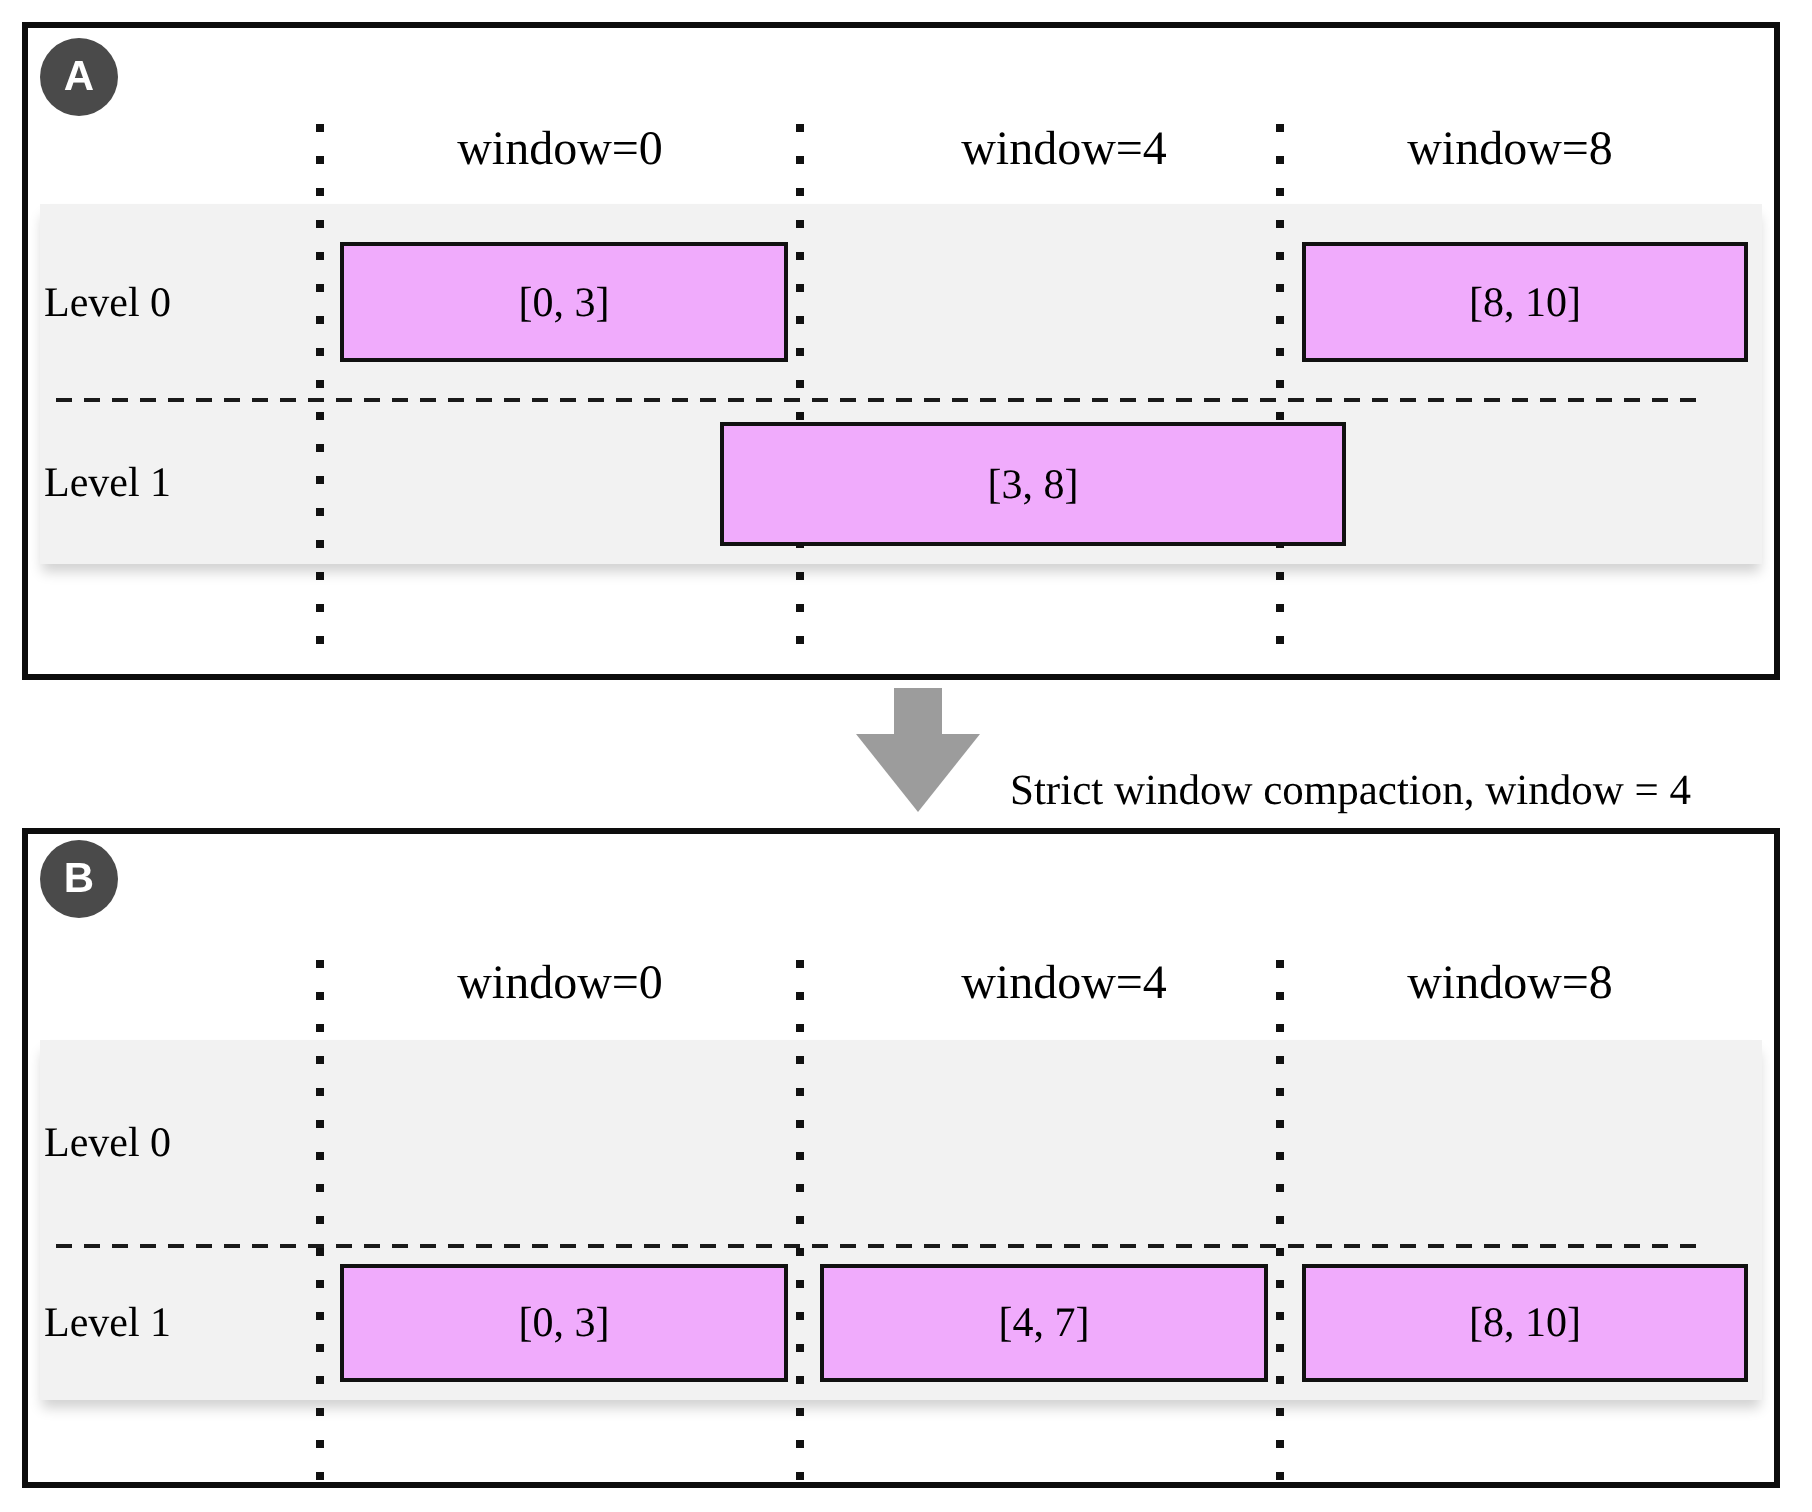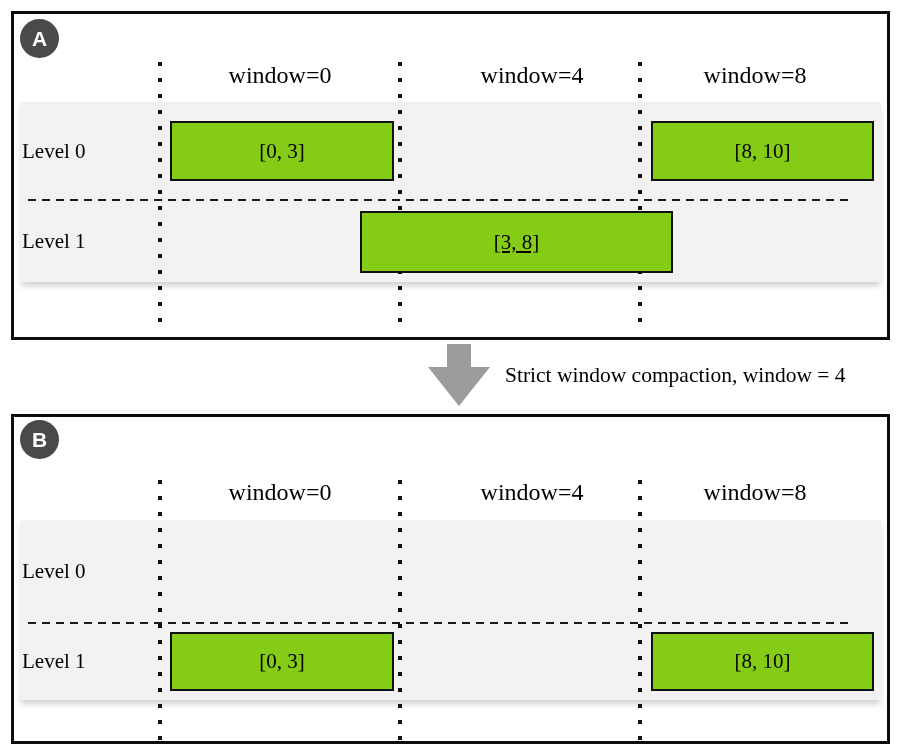--- a/index.html
+++ b/index.html
@@ -59,40 +59,40 @@
   #panel-b .hdash { top: 205px; }
 
   .level-label {
     position: absolute; left: 8px; width: 120px; height: 26px; line-height: 26px;
     font-size: 21px;
   }
   #a-level0 { top: 124px; } #a-level1 { top: 214px; }
   #b-level0 { top: 141px; } #b-level1 { top: 231px; }
 
   .rbox {
-    position: absolute; border: 2.5px solid #111; background: #84cc16;
+    position: absolute; border: 2.5px solid #111; background: #f0abfc;
     box-sizing: border-box; display: flex; align-items: center; justify-content: center;
     font-size: 21px;
   }
   #a-box0 { left: 156px; top: 107px; width: 224px; height: 60px; }
   #a-box1 { left: 637px; top: 107px; width: 223px; height: 60px; }
-  #a-box2 { left: 346px; top: 197px; width: 313px; height: 62px; text-decoration: underline; }
+  #a-box2 { left: 346px; top: 197px; width: 313px; height: 62px; }
   #b-box0 { left: 156px; top: 215px; width: 224px; height: 59px; }
   #b-box1 { left: 396px; top: 215px; width: 224px; height: 59px; }
   #b-box2 { left: 637px; top: 215px; width: 223px; height: 59px; }
 
   .arrow { position: absolute; left: 428px; top: 344px; width: 62px; height: 62px; }
   .arrow-stem { position: absolute; left: 19px; top: 0; width: 24px; height: 23px; background: #9c9c9c; }
   .arrow-head {
     position: absolute; left: 0; top: 23px; width: 0; height: 0;
     border-left: 31px solid transparent; border-right: 31px solid transparent;
     border-top: 39px solid #9c9c9c;
   }
   .arrow-caption {
-    position: absolute; left: 505px; top: 360px; height: 30px; line-height: 30px;
+    position: absolute; left: 505px; top: 380px; height: 30px; line-height: 30px;
     font-size: 21.5px; white-space: nowrap;
   }
 </style>
 </head>
 <body>
 
 <div>
 
   <section class="panel" id="panel-a">
     <div class="badge" id="badge-a">
@@ -147,18 +147,21 @@
     <div class="vdots vd2"></div>
 
     <div class="hdash"></div>
 
     <div class="level-label" id="b-level0">Level 0</div>
     <div class="level-label" id="b-level1">Level 1</div>
 
     <div class="rbox" id="b-box0">
       <span>[0, 3]</span>
     </div>
+    <div class="rbox" id="b-box1">
+      <span>[4, 7]</span>
+    </div>
     <div class="rbox" id="b-box2">
       <span>[8, 10]</span>
     </div>
   </section>
 
 </div>
 
 </body></html>

